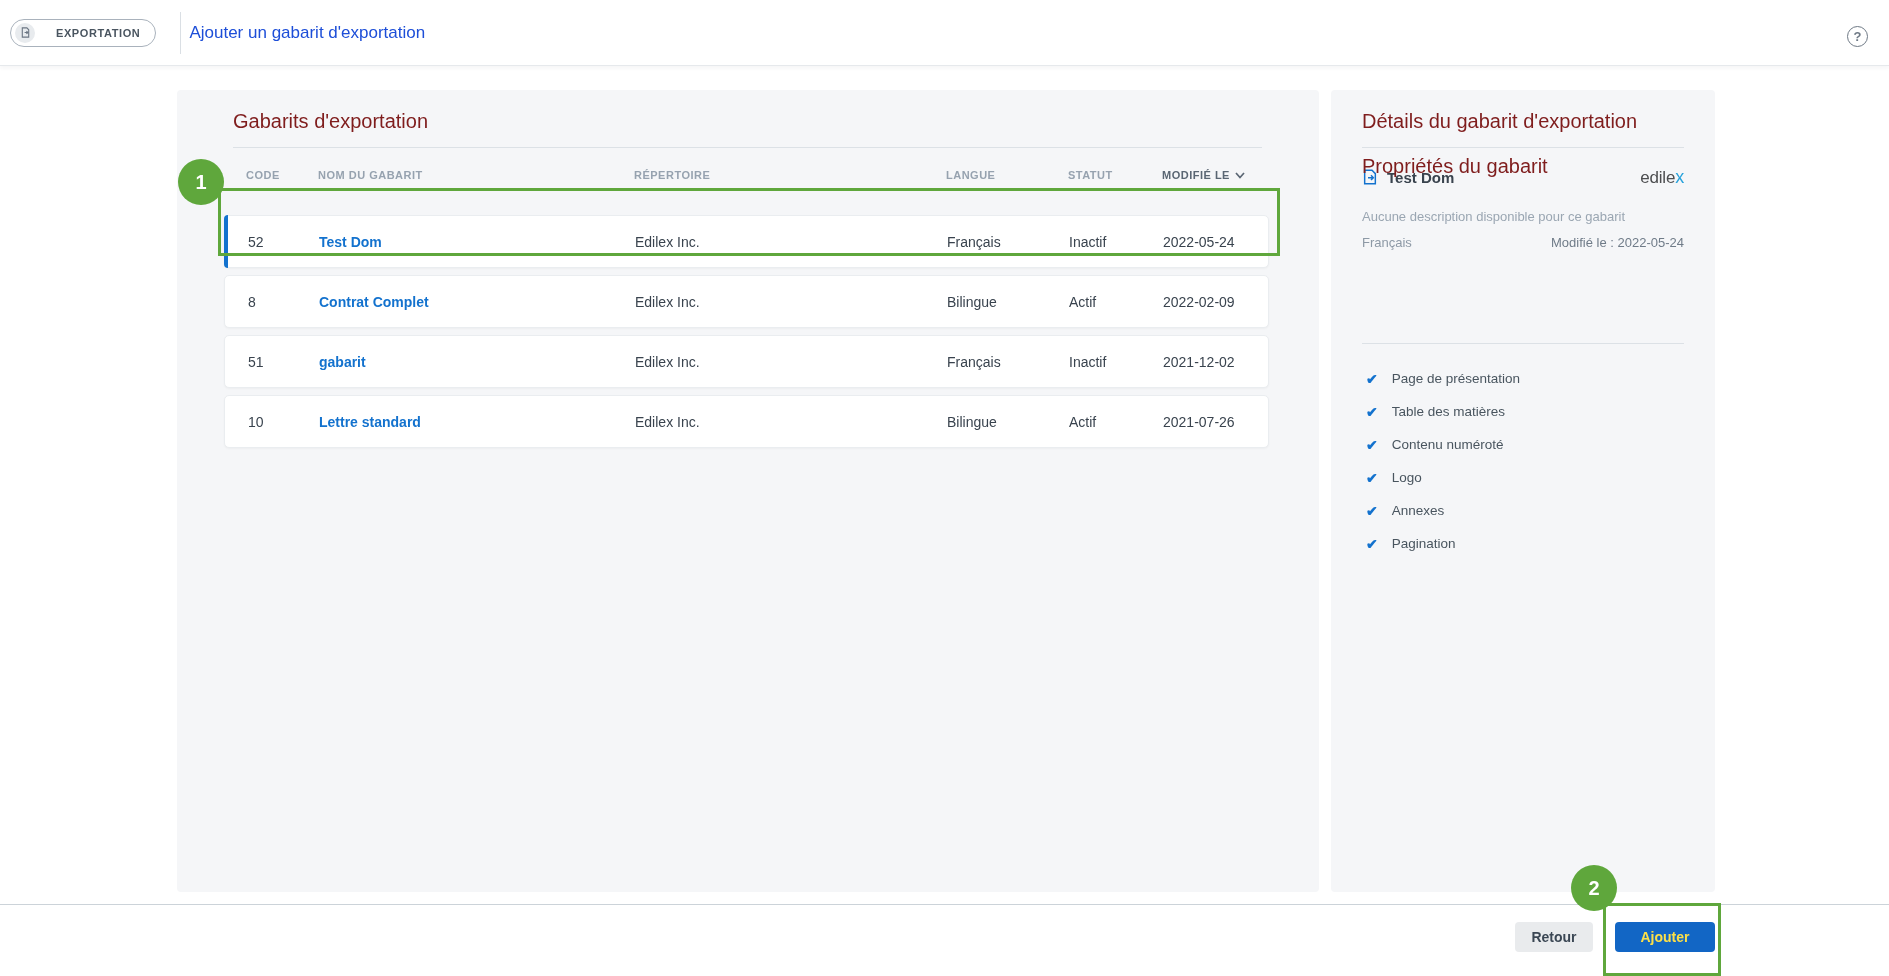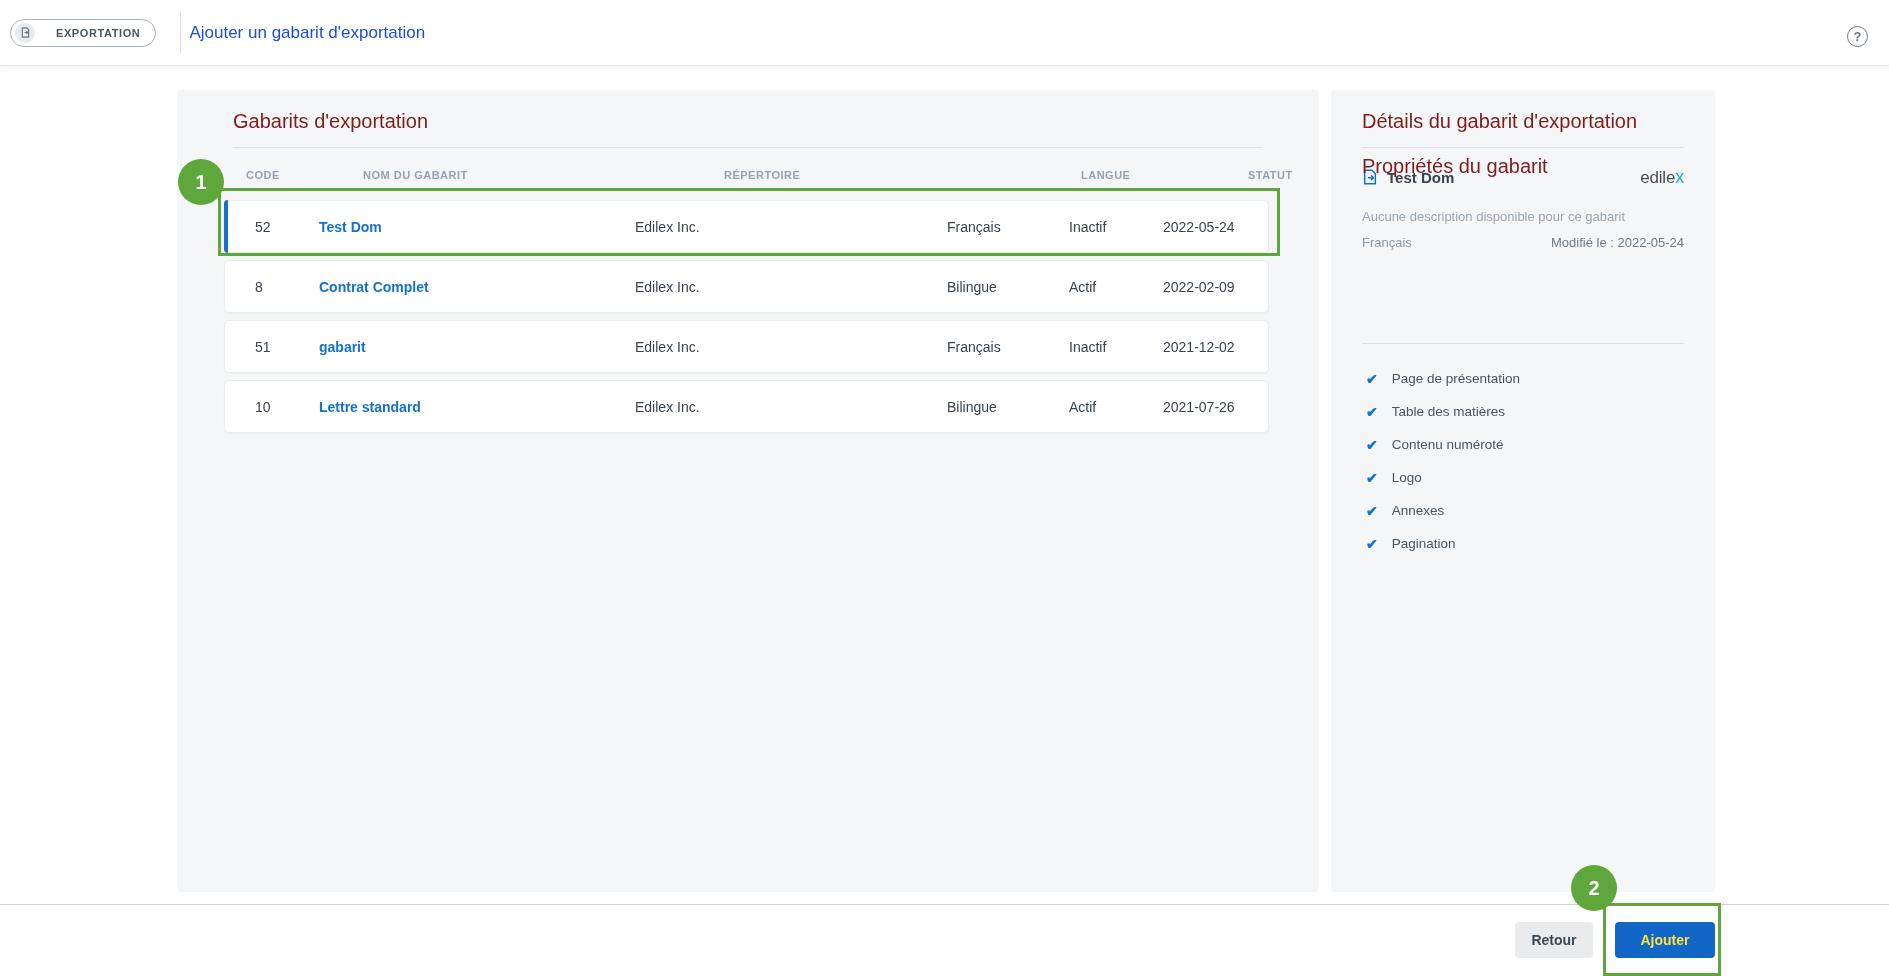--- a/index.html
+++ b/index.html
@@ -30,29 +30,29 @@
   .card-right{ left:1331px; width:384px; }
   .section-title{ font-size:20px; font-weight:400; color:#7f1d1d; }
   .hr{ position:absolute; height:1px; background:#dce1e6; }
 
   .card-left .section-title{ position:absolute; left:56px; top:20px; }
   .hr-left-title{ left:56px; right:57px; top:57px; }
 
   
   .table{ position:absolute; left:47px; top:72px; width:1045px; }
   .thead{ display:grid; grid-template-columns:94px 316px 312px 122px 94px 1fr;
-    height:26px; align-items:center; margin-bottom:12px;gap:45px; }
+    height:26px; align-items:center; margin-bottom:27px; }
   .th{ font-size:11px; font-weight:700; letter-spacing:.5px; color:#96a2af; text-transform:uppercase; }
   .th-code{ padding-left:22px; }
   .th-sorted{ color:#5a6673; display:flex; align-items:center; gap:5px; }
   .row{ position:relative; display:grid; grid-template-columns:94px 316px 312px 122px 94px 1fr;
     height:53px; align-items:center; background:#fff; border:1px solid #eaedf0; border-radius:5px;
     margin-bottom:7px; font-size:14px; color:#39434e; box-shadow:0 1px 2px rgba(40,50,60,.04);
     cursor:pointer; }
-  .cell-code{ padding-left:30px; }
+  .cell-code{ padding-left:23px; }
   .cell-name{ font-weight:700; color:#1372ce; }
   .row.selected::before{ content:""; position:absolute; left:-1px; top:-1px; bottom:-1px; width:4px;
     background:#1372ce; border-radius:5px 0 0 5px; }
 
   
   .card-right .section-title{ position:absolute; left:31px; top:20px; }
   .hr-right-1{ left:31px; width:322px; top:57px; }
   .detail-name-row{ position:absolute; left:31px; right:31px; top:76px; height:22px;
     display:flex; align-items:center; }
   .detail-name{ margin-left:9px; font-size:15px; font-weight:700; color:#39434e; }
@@ -65,21 +65,21 @@
   .meta-lang{ color:#8d99a6; }
   .meta-mod{ color:#6f7b88; }
   .props-title{ position:absolute; left:31px; top:217px;margin-top:45px; }
   .hr-right-2{ left:31px; width:322px; top:253px; }
   .props-list{ position:absolute; left:35px; top:272px; right:31px; }
   .prop-item{ height:33px; display:flex; align-items:center; gap:14px; font-size:13.5px; color:#49555f; }
   .check{ color:#1372ce; font-size:14px; font-weight:700; }
 
   
   .footer-hr{ position:absolute; left:0; right:0; top:904px; height:1px; background:#ccd3d9; }
-  .btn{ position:absolute; top:922px; height:36px; border:none; border-radius:4px;
+  .btn{ position:absolute; top:922px; height:30px; border:none; border-radius:4px;
     font-family:inherit; font-size:14px; font-weight:700; display:flex; align-items:center;
     justify-content:center; cursor:pointer; }
   .btn-back{ left:1515px; width:78px; background:#e9ebed; color:#3b4754; }
   .btn-add{ left:1615px; width:100px; background:#1266c5; color:#fde047; }
 
   
   .anno-box{ position:absolute; border:3px solid #5fa73c; z-index:5; pointer-events:none; }
   .anno-box-1{ left:218px; top:188px; width:1062px; height:68px; }
   .anno-box-2{ left:1603px; top:903px; width:118px; height:73px; }
   .anno-circle{ position:absolute; width:46px; height:46px; border-radius:50%; background:#5fa73c;

